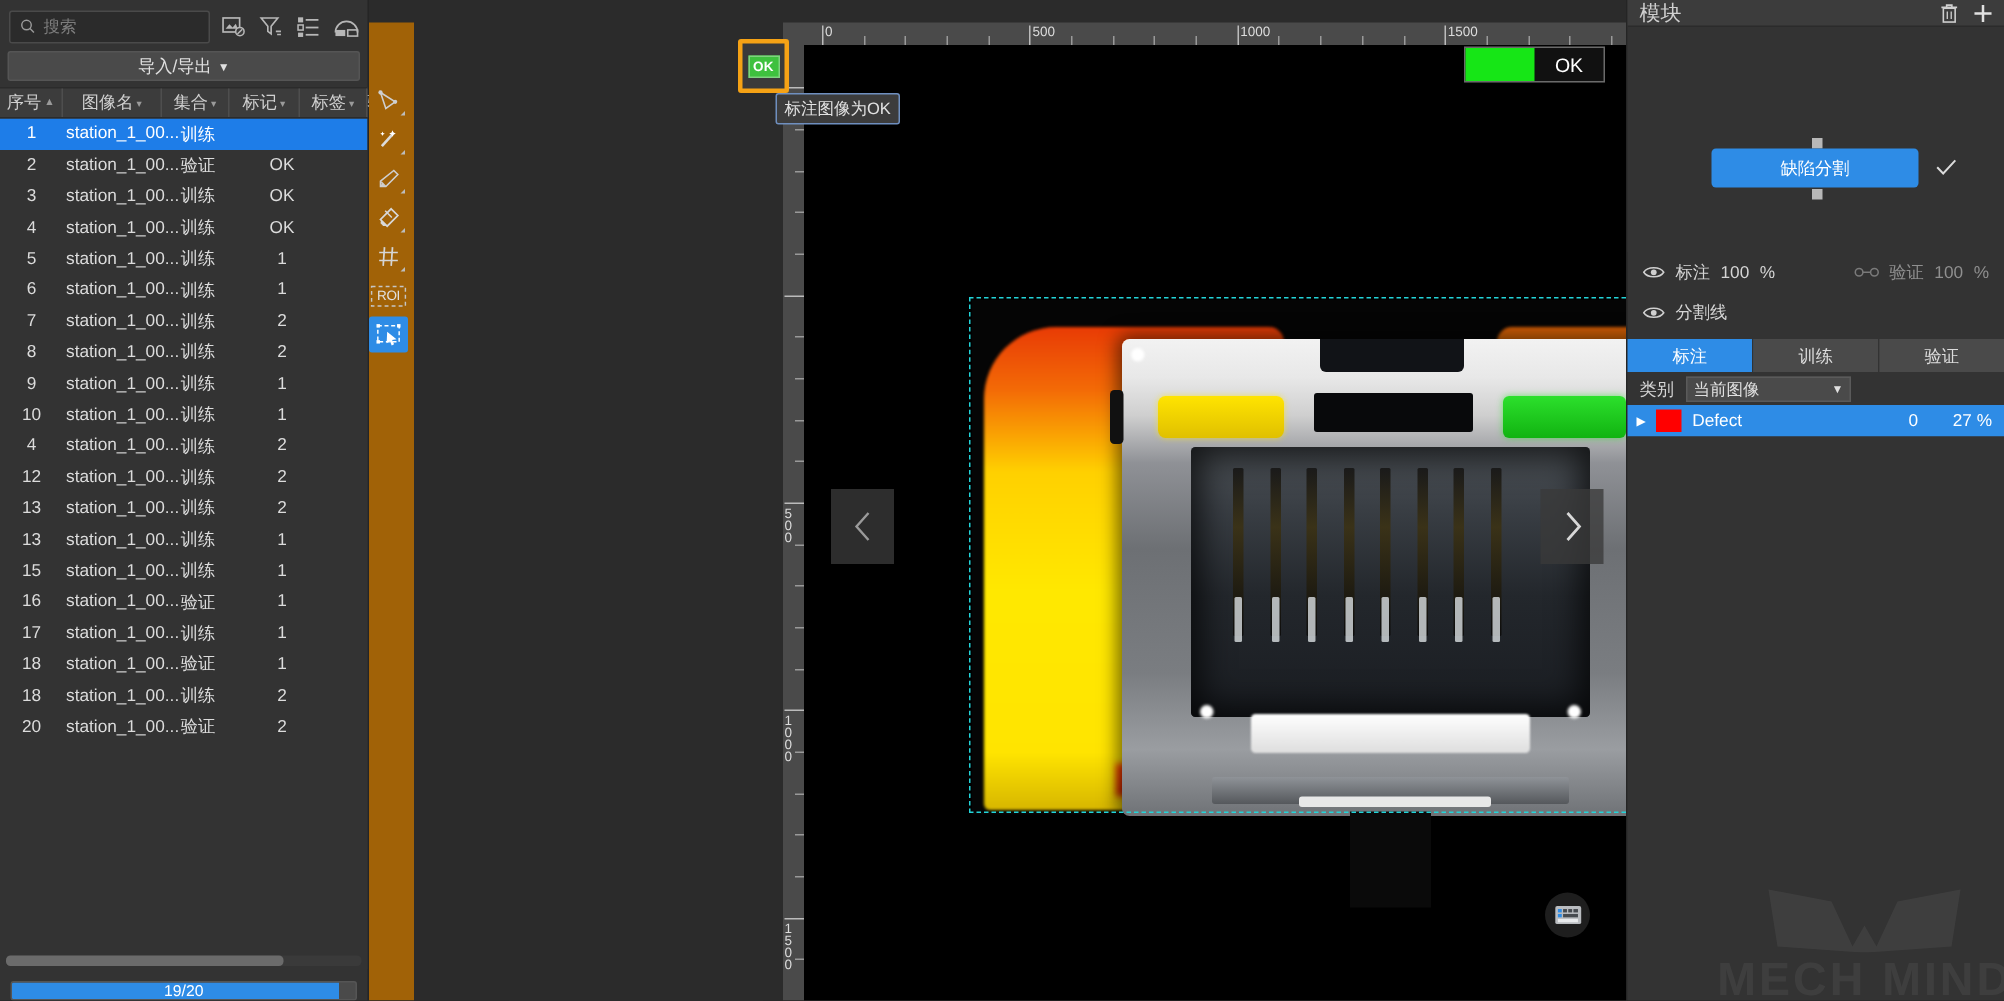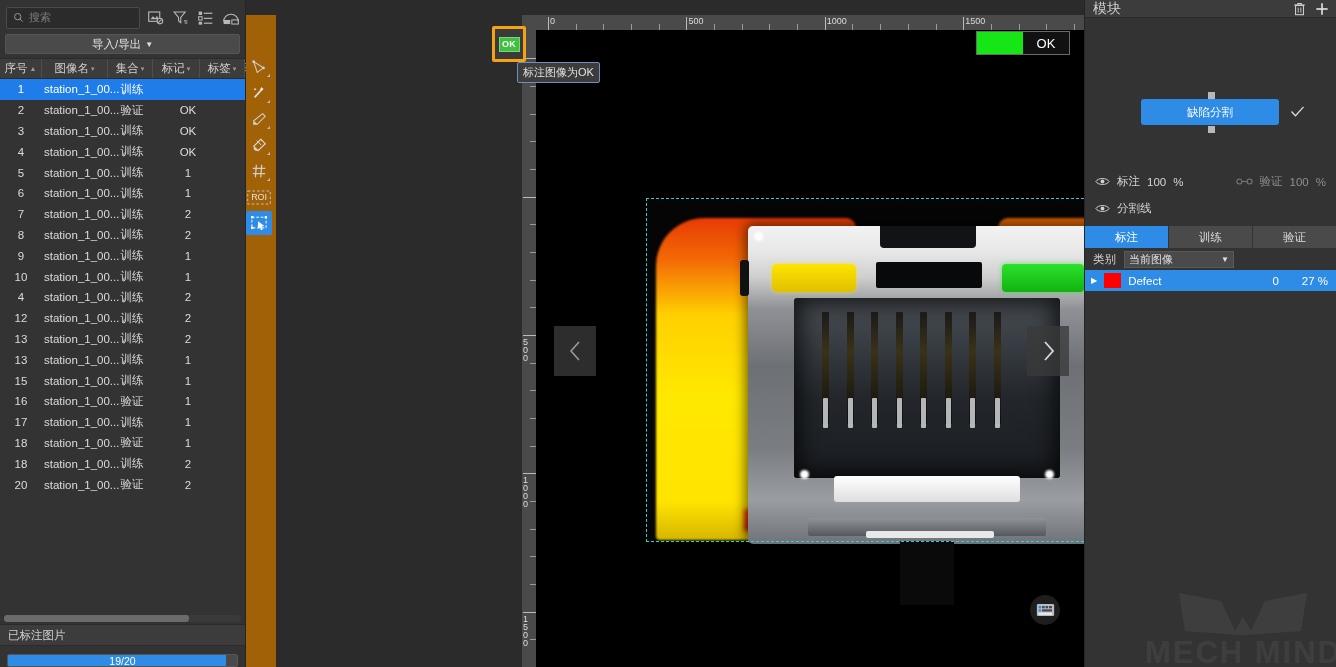--- a/index.html
+++ b/index.html
@@ -580,21 +580,20 @@
           <div class="cell c-ver"></div>
         </div>
       </div>
 
     <div class="hscroll-wrap">
       <div class="hscroll-track">
         <div class="hscroll-thumb"></div>
       </div>
     </div>
 
-    <div class="sec-title">已标注图片</div>
 
     <div class="progress-wrap">
       <div class="progress-outer">
         <div class="progress-fill" id="progress-fill" style="width: 95%;"></div>
         <div class="progress-label">19/20</div>
       </div>
     </div>
   </div>
 
   <div id="center">

